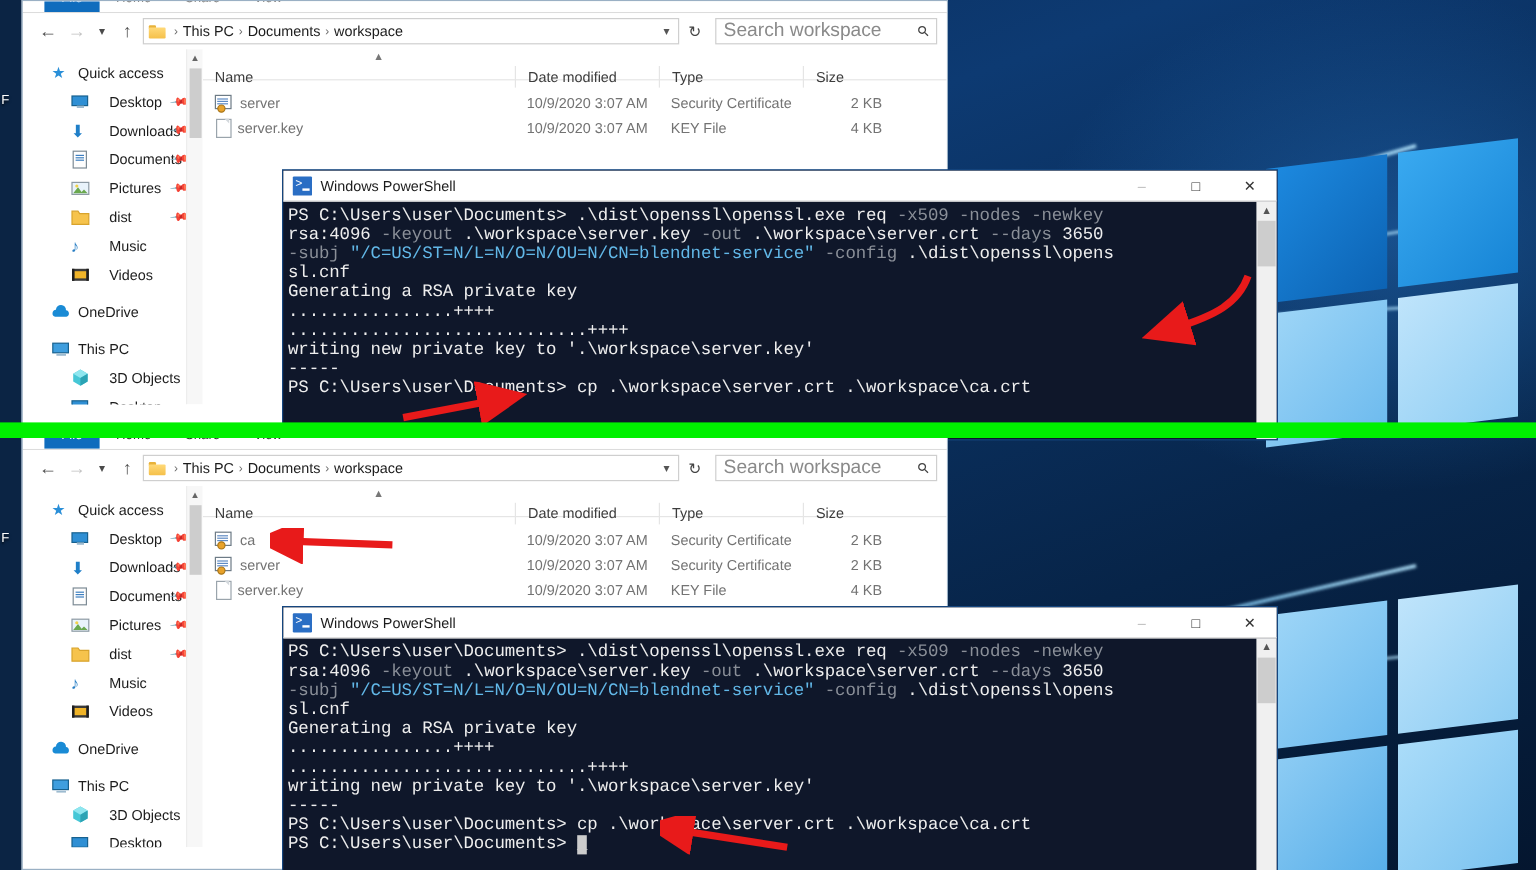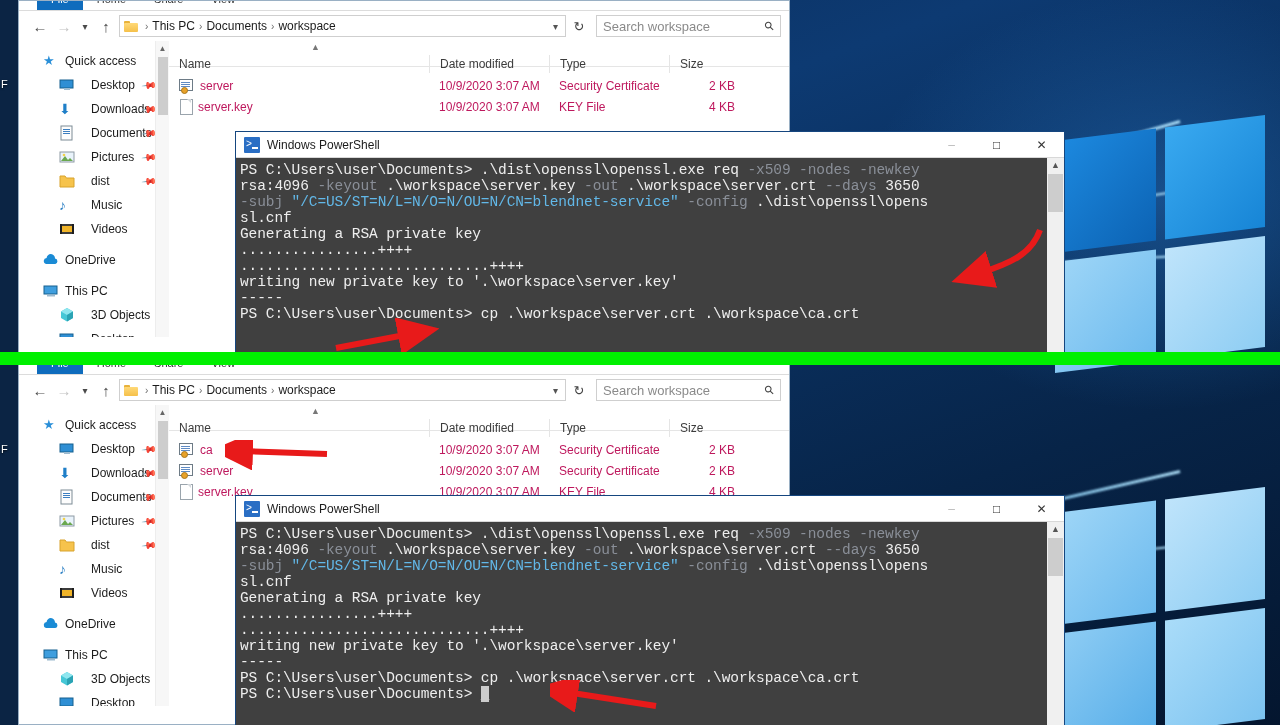--- a/index.html
+++ b/index.html
@@ -98,21 +98,21 @@
   .crumb-sep { color:#6b6b6b; font-size:10px; padding:0 1px; }
   .crumb-caret { margin-left:auto; color:#555; font-size:10px; padding:0 5px; }
   .refresh-btn {
     width:22px; height:22px; display:flex; align-items:center; justify-content:center;
     color:#444; font-size:13px; flex:none;
   }
   .search-box {
     width:185px; height:22px; border:1px solid #cfcfcf; background:#fff;
     display:flex; align-items:center; padding:0 6px; flex:none; margin-left:4px;
   }
-  .search-ph { flex:1; font-size:13px; color:#8a8a8a; }
+  .search-ph { flex:1; font-size:16px; color:#8a8a8a; }
   .search-ico { font-size:12px; color:#444; transform:rotate(-45deg); }
 
   .body-row { display:flex; }
   .nav-pane {
     width:150px; flex:none; background:#fff; position:relative;
     padding-top:8px; overflow:hidden;
   }
   .nav-item {
     display:flex; align-items:center; height:24px; font-size:12px; color:#1c1c1c;
     padding-left:24px; position:relative; white-space:nowrap;
@@ -145,21 +145,21 @@
   .col-head .ch:first-child { border-left:none; }
   .sort-mark {
     position:absolute; left:142px; top:1px; font-size:9px; color:#777;
   }
   .c-name { width:260px; }
   .c-date { width:120px; }
   .c-type { width:120px; }
   .c-size { width:80px; text-align:right; padding-right:14px !important; padding-left:0 !important; }
 
   .frow {
-    display:flex; height:21px; align-items:center; font-size:12px; color:#be185d;
+    display:flex; height:21px; align-items:center; font-size:12px; color:#737373;
   }
   .frow .fc { padding-left:10px; }
   .frow .fc.c-size { text-align:right; padding-right:14px; padding-left:0; }
   .fname { display:flex; align-items:center; gap:6px; }
 
   .cert-ico { width:15px; height:14px; position:relative; flex:none; }
   .cert-ico .pg {
     position:absolute; left:0; top:0; width:14px; height:12px;
     background:#fff; border:1px solid #6d7b86;
   }
@@ -175,22 +175,23 @@
     content:""; position:absolute; left:1px; top:0; width:11px; height:14px;
     background:#fff; border:1px solid #9aa4ac;
   }
   .key-ico::after {
     content:""; position:absolute; right:1px; top:0;
     border-left:4px solid transparent; border-top:4px solid #d3d8dc;
   }
 
   
   .psh {
-    position:absolute; background:#404040; overflow:hidden;
+    position:absolute; background:#0f172a; overflow:hidden;
     box-shadow:0 0 0 1px #15467f;
+    margin-top:10px;
   }
   .psh-title {
     height:26px; background:#ffffff; display:flex; align-items:center;
     padding-left:8px; border-bottom:1px solid #d8d8d8;
   }
   .psh-ico {
     width:16px; height:16px; background:#2a6ec4; position:relative; flex:none;
     border-radius:1px; margin-right:7px;
   }
   .psh-ico::before {

